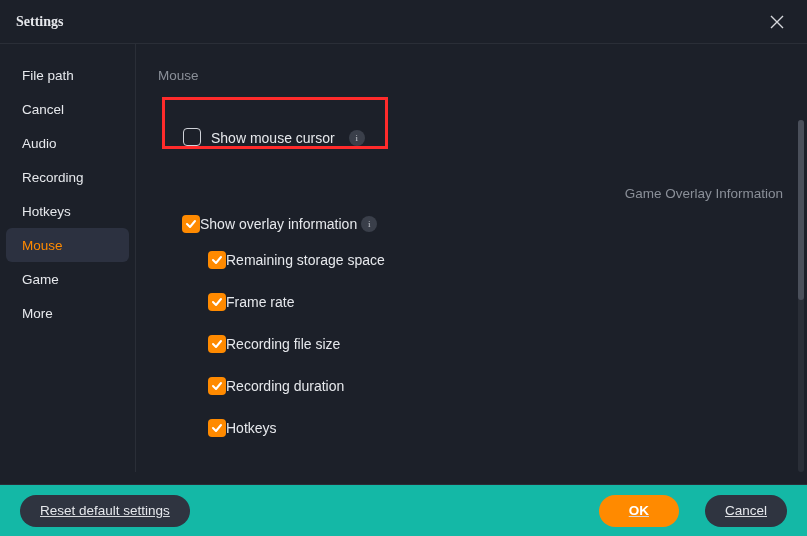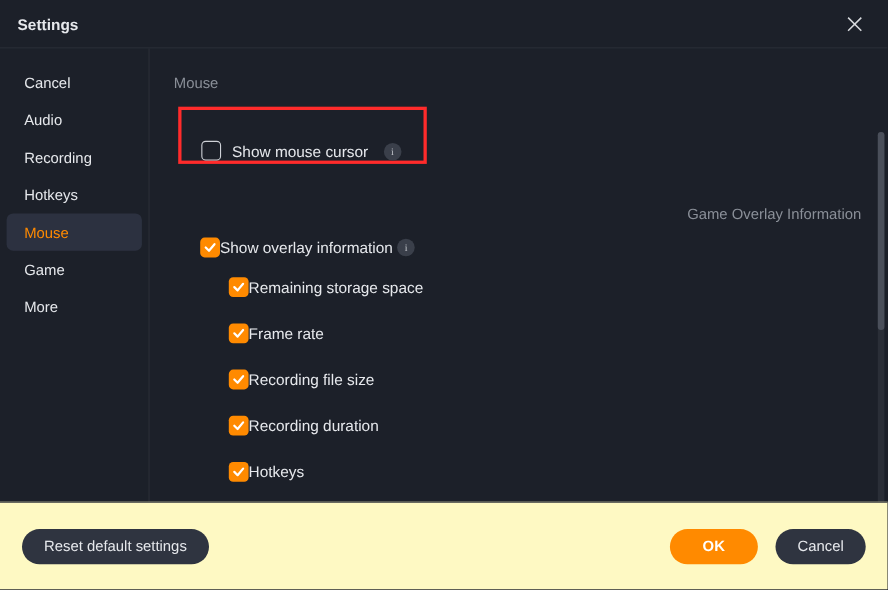--- a/index.html
+++ b/index.html
@@ -9,20 +9,21 @@
     font-family: "Segoe UI", Arial, sans-serif;
     color: #d6d8dc;
     overflow: hidden;
     position: relative;
   }
   .titlebar {
     height: 44px;
     display: flex; align-items: center; justify-content: space-between;
     padding: 0 16px 0 16px;
     border-bottom: 1px solid #2a2e37;
+    font-family: Liberation Serif, serif;
   }
   .titlebar h1 { font-size: 14px; font-weight: 600; color: #e6e8ec; }
   .close-btn {
     width: 28px; height: 28px; display:flex; align-items:center; justify-content:center;
     cursor: pointer; color:#d6d8dc;
   }
   .body-wrap {
     display: flex;
     position: absolute;
     top: 44px; left:0; right:0; bottom: 64px;
@@ -100,58 +101,62 @@
     background: #2a2e37;
     border-radius:3px;
   }
   .scroll-thumb {
     position:absolute; top:0; left:0; right:0; height:180px;
     background: #4a4f5a;
     border-radius:3px;
   }
   .footer {
     position:absolute; left:0; right:0; bottom:0;
-    height: 80px;
+    height: 52px;
     border-top: 1px solid #2a2e37;
     display:flex; align-items:center; justify-content:space-between;
     padding: 0 20px 0 20px;
-    background:#fef9c3;
+    background:#14b8a6;
+    text-decoration:underline;
   }
   .btn {
     height: 32px;
     padding: 0 20px;
     border-radius: 16px;
     display:inline-flex; align-items:center; justify-content:center;
     font-size: 13.5px;
     cursor:pointer;
     border: none;
     color: #e6e8ec;
   }
   .btn-ghost { background: #2f3440; }
   .btn-primary {
     background: #ff8a00; color:#fff; font-weight:600;
     padding: 0 30px;
   }
-  .footer-right { display:flex; gap:16px; }
+  .footer-right { display:flex; gap:26px; }
 </style>
 </head>
 <body>
 
 <div class="titlebar">
   <h1>Settings</h1>
   <div class="close-btn">
     <svg width="14" height="14" viewBox="0 0 14 14">
         <path d="M1 1 L13 13 M13 1 L1 13" stroke="#d6d8dc" stroke-width="1.4" fill="none"></path>
       </svg>
   </div>
 </div>
 
 <div class="body-wrap">
   <div class="sidebar" id="sidebar">
       <div class="side-item">
+        <span>File path</span>
+      </div>
+      <div class="side-item">
         <span>Cancel</span>
       </div>
       <div class="side-item">
         <span>Audio</span>
       </div>
       <div class="side-item">
         <span>Recording</span>
       </div>
       <div class="side-item">
         <span>Hotkeys</span>

